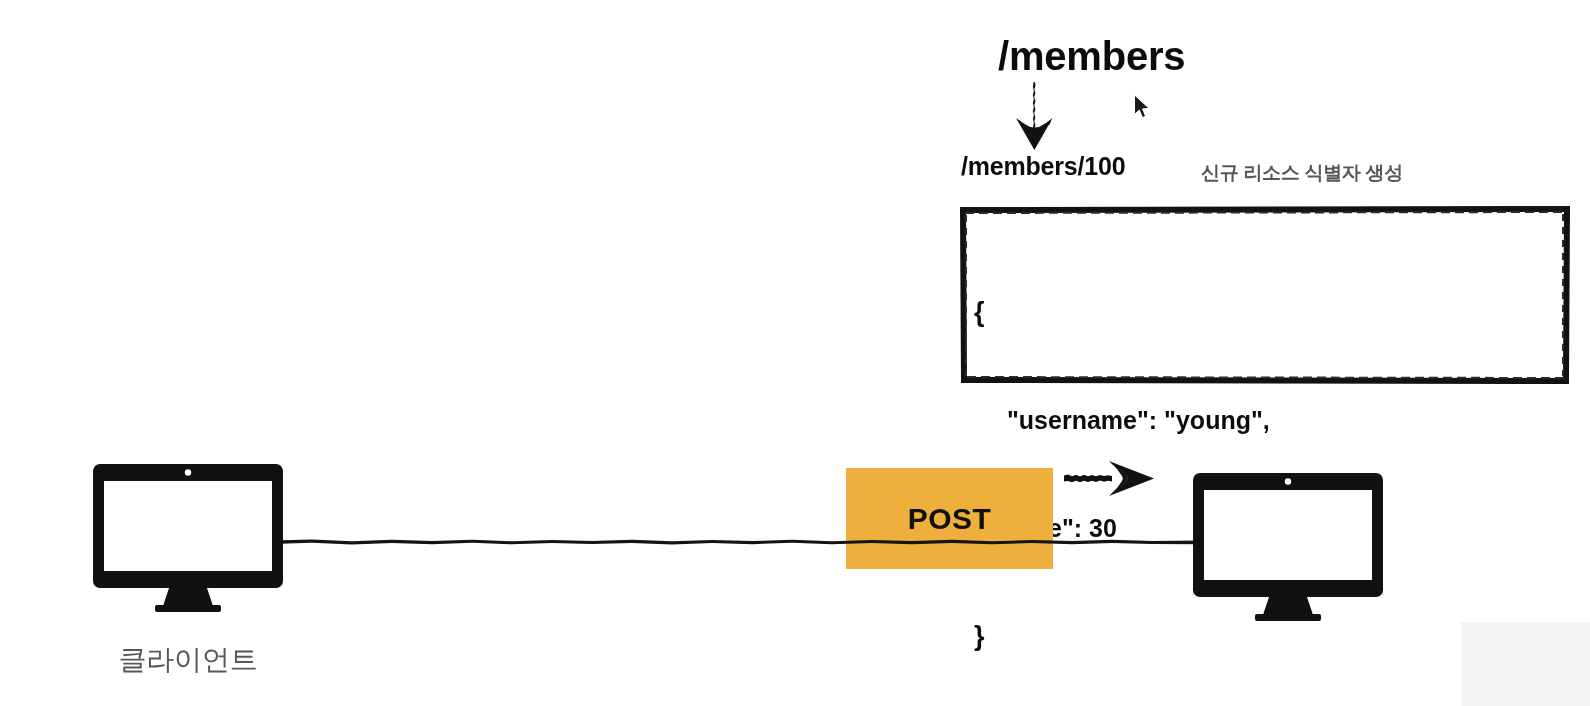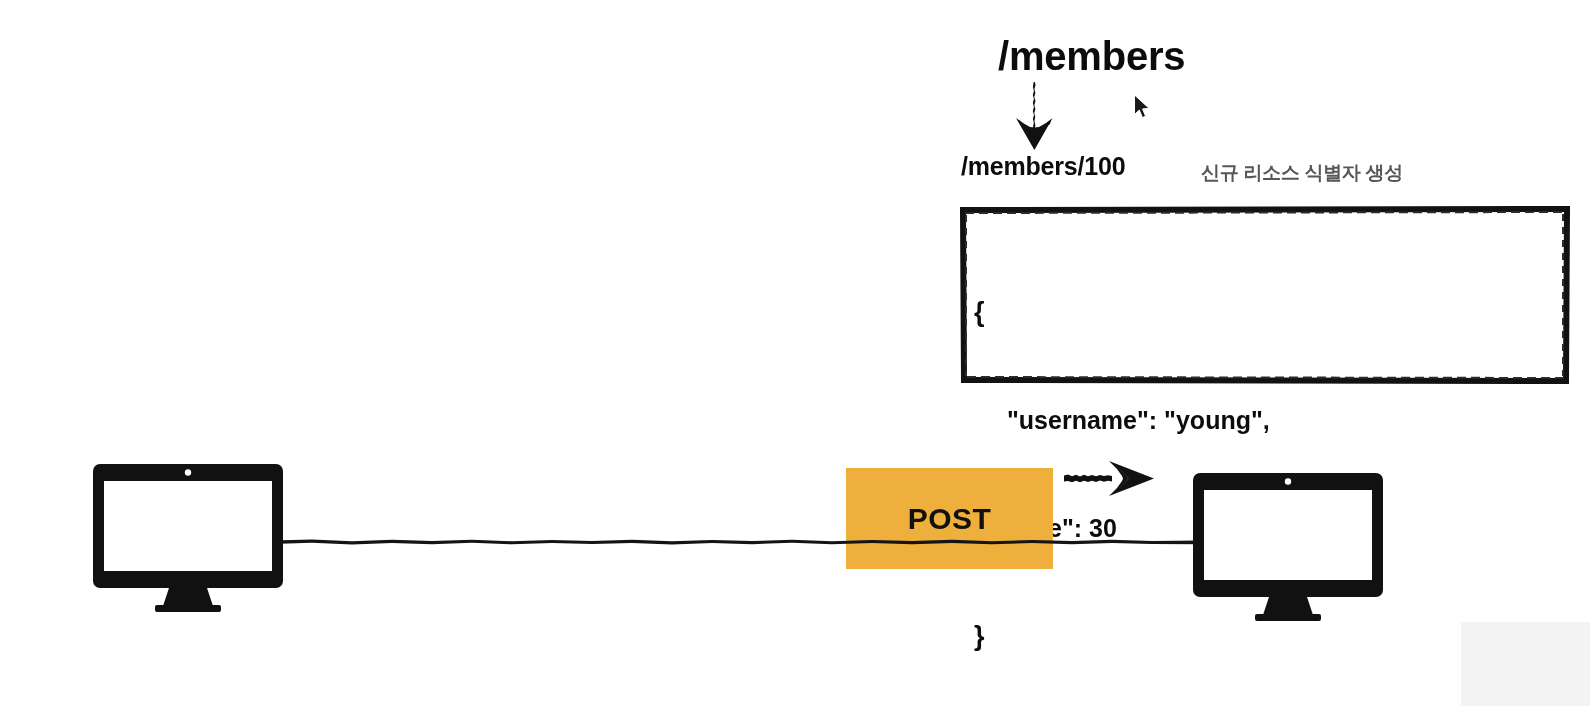--- a/index.html
+++ b/index.html
@@ -240,20 +240,21 @@
   <div class="abs" id="server-monitor">
     <svg class="monitor" viewBox="0 0 190 148" width="190" height="148" aria-hidden="true">
       <rect x="0" y="0" width="190" height="124" rx="7" ry="7" fill="#111111"></rect>
       <rect x="11" y="17" width="168" height="90" fill="#ffffff"></rect>
       <circle cx="95" cy="8.5" r="3.2" fill="#ffffff"></circle>
       <path d="M76 124 L114 124 L120 142 L70 142 Z" fill="#111111"></path>
       <rect x="62" y="141" width="66" height="7" rx="2" ry="2" fill="#111111"></rect>
     </svg>
   </div>
 
+  <div class="abs node-label" id="client-label">클라이언트</div>
 
   <div class="abs" id="mouse-cursor">
     <svg viewBox="0 0 20 27" width="20" height="27" aria-hidden="true">
       <path d="M1.5 1 L1.5 20.5 L6.3 16.1 L9.4 23.6 L12.6 22.2 L9.6 14.9 L16.2 14.4 Z" fill="#1a1a1a" stroke="#ffffff" stroke-width="1"></path>
     </svg>
   </div>
 
   <div class="abs" id="corner-panel" style="background: rgb(243, 243, 243);"></div>
 
 </div>

